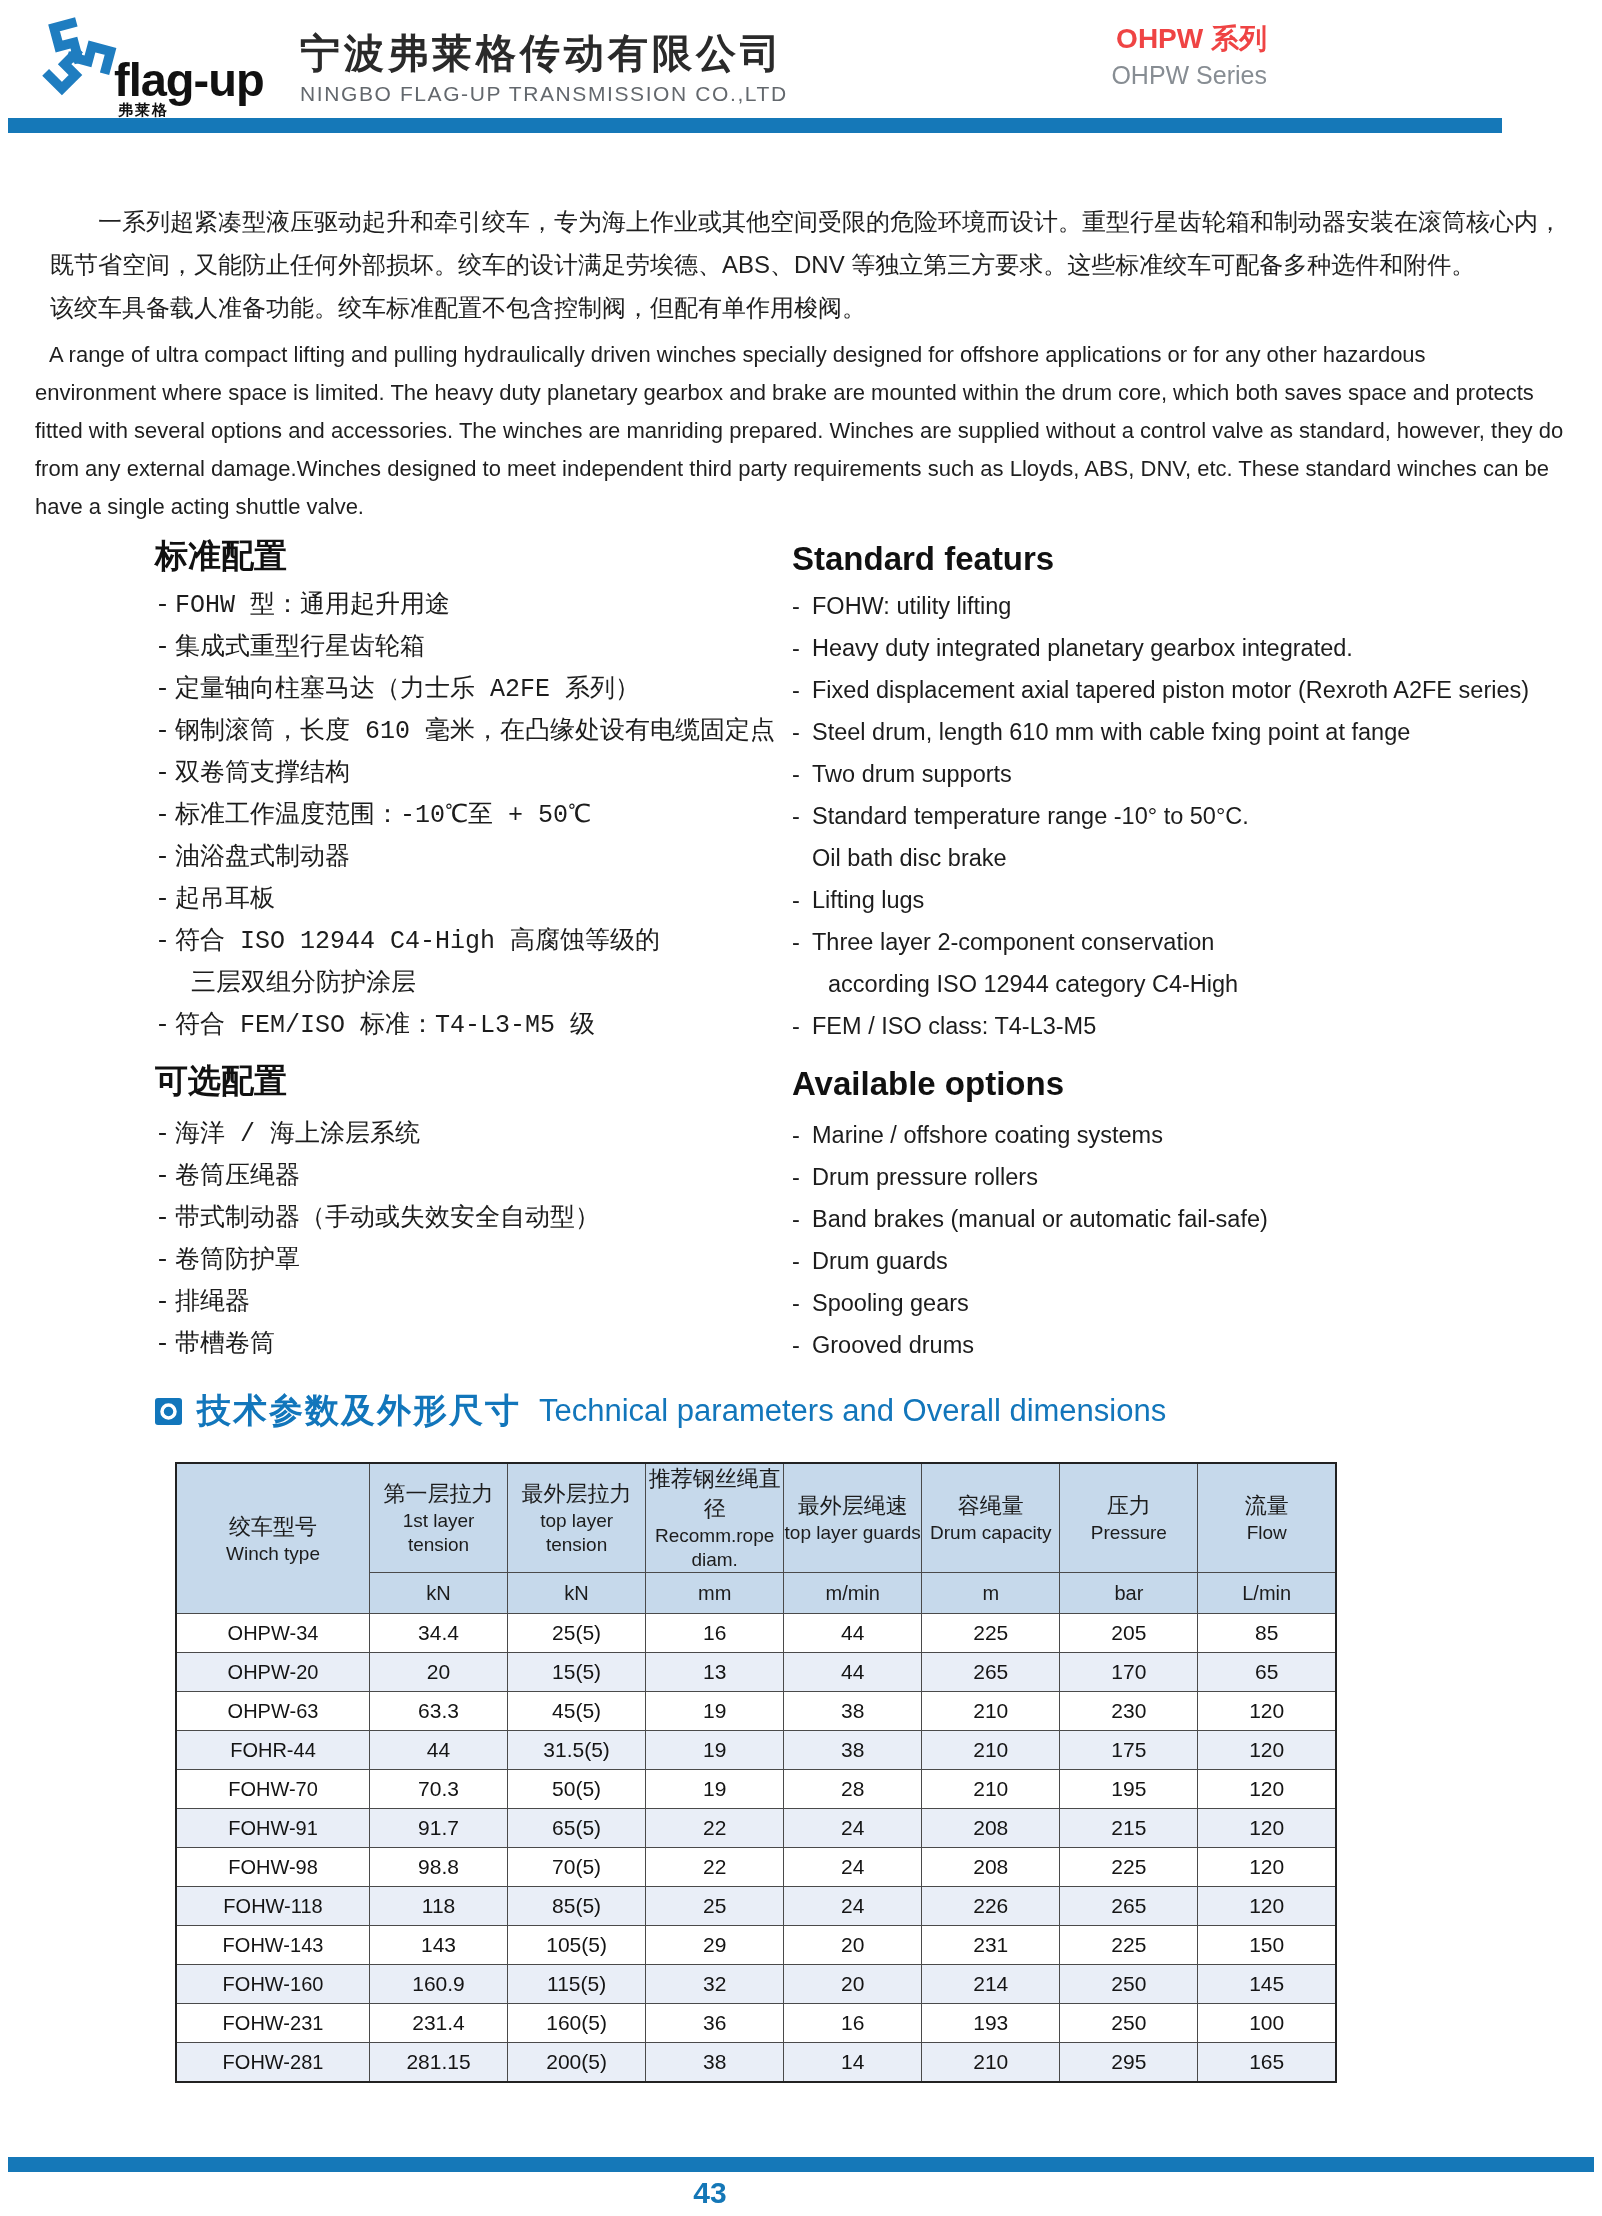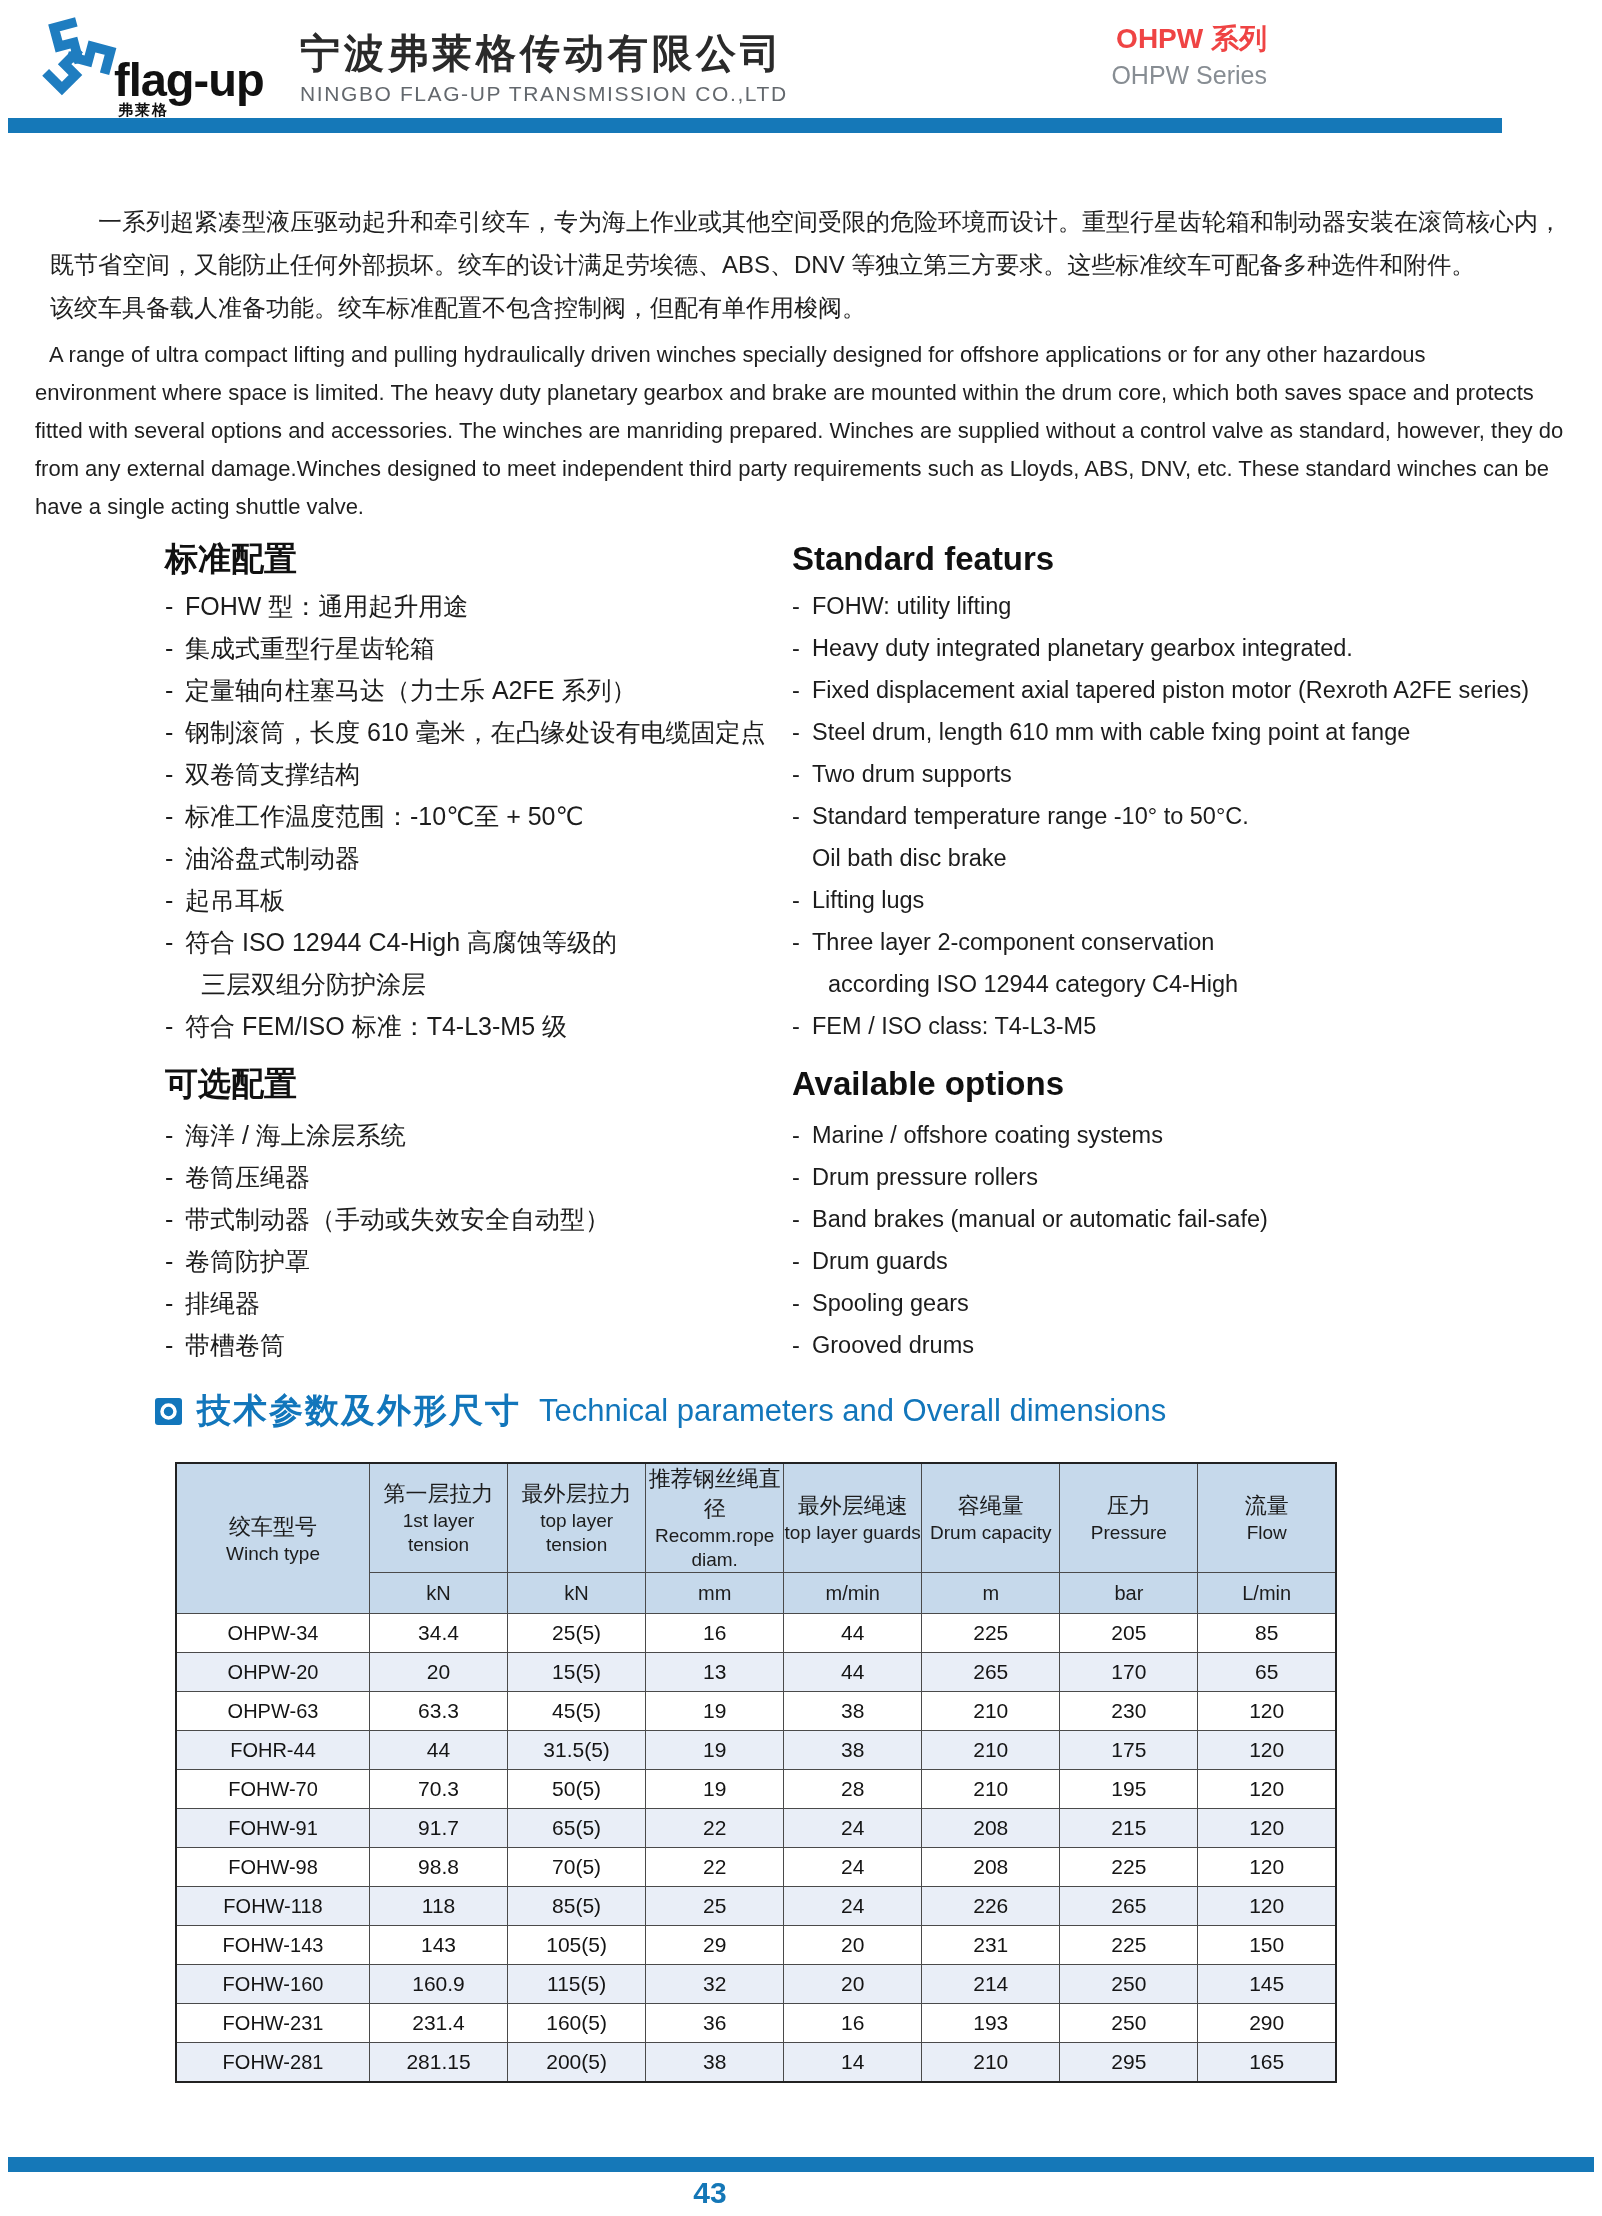--- a/index.html
+++ b/index.html
@@ -22,21 +22,21 @@
   .bottom-rule{left:8px;right:8px;top:2157px;}
   
   .intro-cn{position:absolute;left:50px;top:200px;width:1545px;}
   .intro-cn .tline{height:43px;line-height:43px;font-size:24px;white-space:nowrap;color:#1f1f1f;}
   .intro-cn .tline:first-child{text-indent:48px;}
   .intro-en{position:absolute;left:35px;top:336px;width:1545px;}
   .intro-en .tline{height:38px;line-height:38px;font-size:22px;white-space:nowrap;color:#1f1f1f;}
   .intro-en .tline:first-child{text-indent:14px;}
   
   .fcol{position:absolute;top:535px;}
-  .fcol-left{left:165px;width:630px;}
+  .fcol-left{left:155px;width:630px;font-family:Liberation Mono, monospace;}
   .fcol-right{left:792px;width:800px;}
   .fcol h3{margin:0;font-size:33px;line-height:48px;font-weight:bold;color:#111;}
   .fcol .flist{margin-top:2px;}
   .fcol .opt-title{margin-top:13px;}
   .fcol .opt-list{margin-top:6px;}
   .li{display:flex;line-height:42px;white-space:nowrap;}
   .fcol-left .li{font-size:25px;}
   .fcol-right .li{font-size:23.5px;}
   .li .dash{width:20px;flex:none;}
   .li.ind{padding-left:16px;}
@@ -415,21 +415,21 @@
           <td>145</td>
         </tr>
         <tr>
           <td>FOHW-231</td>
           <td>231.4</td>
           <td>160(5)</td>
           <td>36</td>
           <td>16</td>
           <td>193</td>
           <td>250</td>
-          <td>290</td>
+          <td>100</td>
         </tr>
         <tr>
           <td>FOHW-281</td>
           <td>281.15</td>
           <td>200(5)</td>
           <td>38</td>
           <td>14</td>
           <td>210</td>
           <td>295</td>
           <td>165</td>

